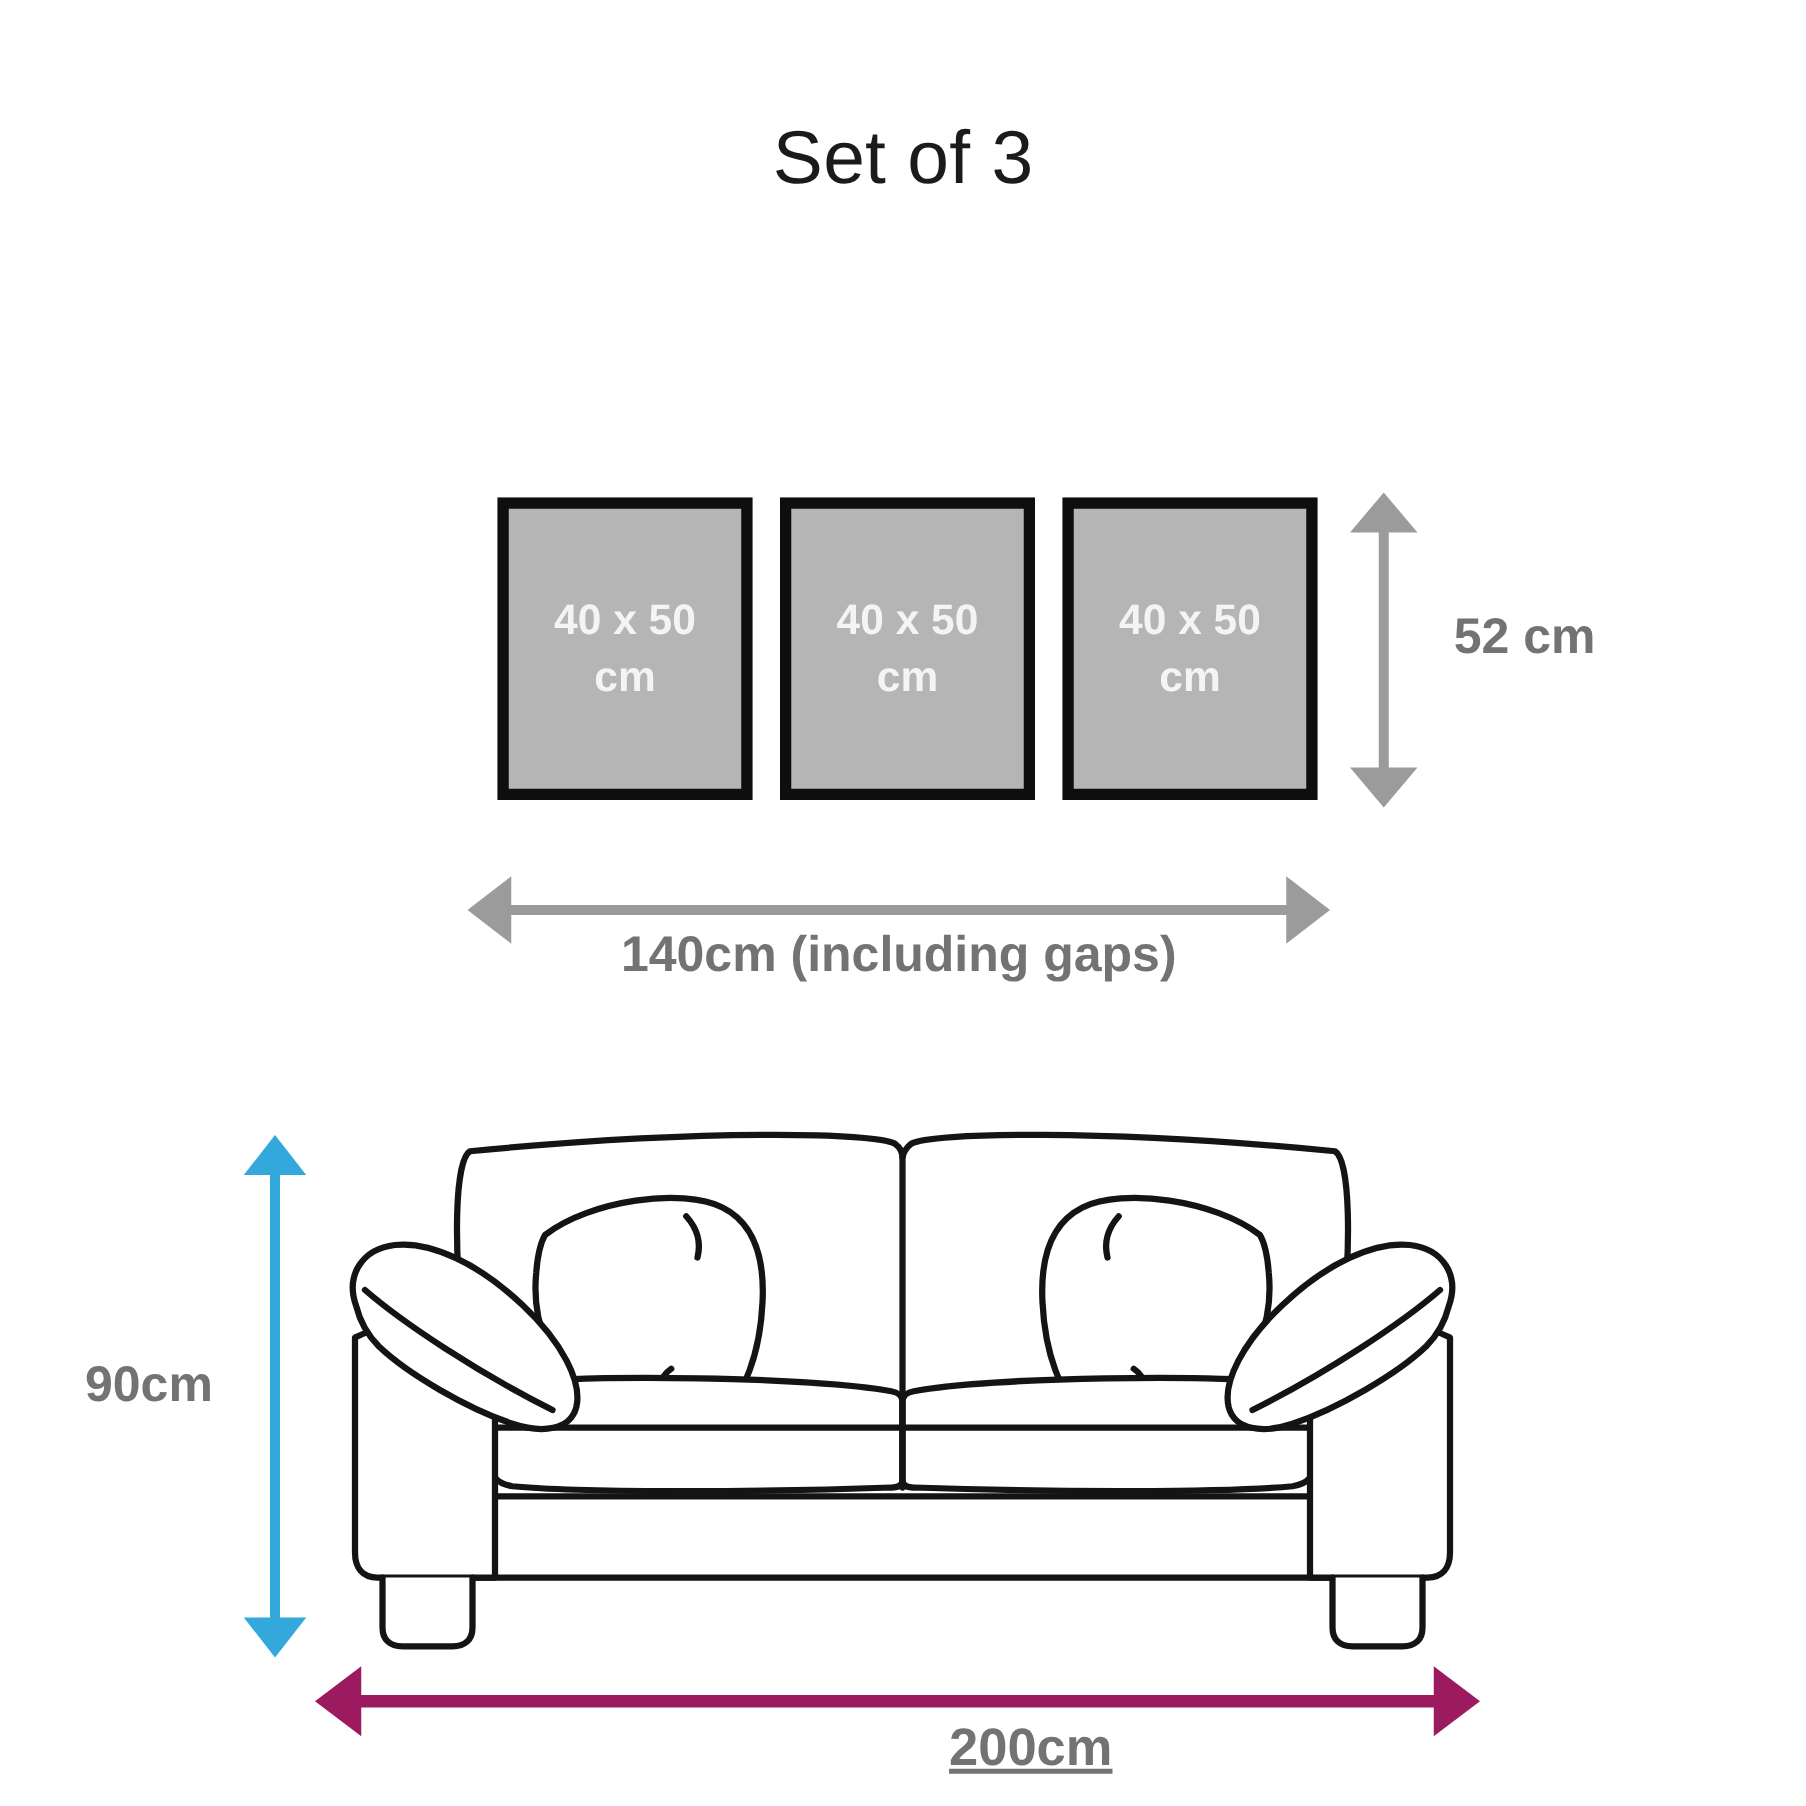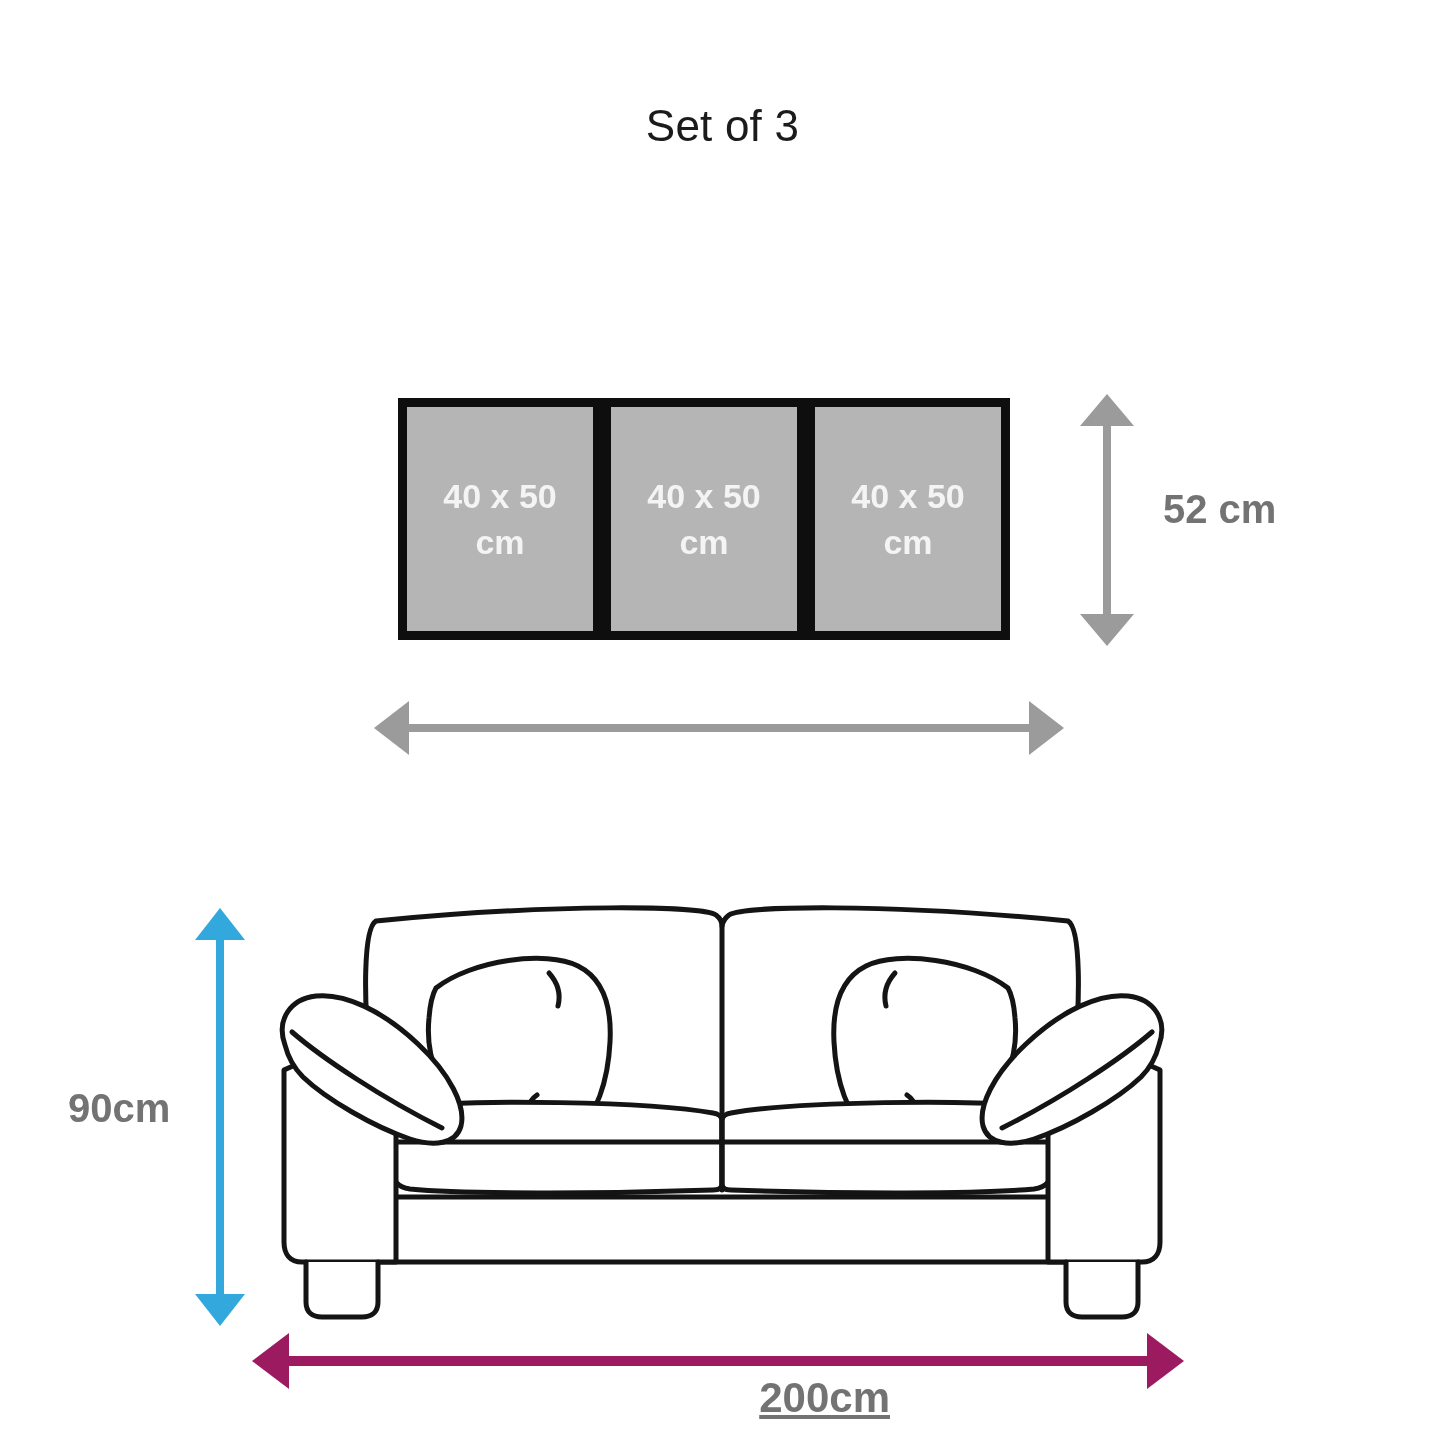--- a/index.html
+++ b/index.html
@@ -4,24 +4,24 @@
 <style>
   html,body{margin:0;padding:0;background:#ffffff;}
   #canvas{
     position:relative;width:1445px;height:1445px;background:#ffffff;overflow:hidden;
     font-family:"Liberation Sans","DejaVu Sans",sans-serif;color:#1b1b1b;
   }
   .abs{position:absolute;}
   
   #header{
     left:0;top:98px;width:1445px;text-align:center;
-    font-size:44px;line-height:55px;letter-spacing:0.2px;color:#1b1b1b;
+    font-size:60px;line-height:55px;letter-spacing:0.2px;color:#1b1b1b;
   }
   
-  #frames-row{left:398px;top:398px;display:flex;}
+  #frames-row{left:398px;top:398px;display:flex;gap:22px;}
   .frame{
     box-sizing:border-box;width:204px;height:242px;
     border:9px solid #0e0e0e;background:#b5b5b5;
     display:flex;flex-direction:column;align-items:center;justify-content:center;
   }
   .frame-label{
     color:#f4f4f4;font-weight:bold;font-size:34px;line-height:46px;text-align:center;
   }
   
   .dim-label{font-weight:bold;color:#737373;white-space:nowrap;}
@@ -70,20 +70,21 @@
   </svg>
   <div id="label-52" class="abs dim-label">52 cm</div>
 
   <svg class="abs" style="left:372px;top:698px;" width="694" height="60" viewBox="0 0 694 60">
     <g fill="#9b9b9b">
       <polygon points="2,30 37,3 37,57"></polygon>
       <rect x="35" y="26" width="624" height="8"></rect>
       <polygon points="692,30 657,3 657,57"></polygon>
     </g>
   </svg>
+  <div id="label-140" class="abs dim-label">140cm (including gaps)</div>
 
   <svg class="abs" style="left:240px;top:880px;" width="990" height="460" viewBox="240 880 990 460">
     <g fill="none" stroke-width="5" stroke-linecap="round" stroke-linejoin="round" stroke="#141414">
 
       <path fill="#ffffff" stroke="none" d="M 372,1078 C 362,995 364,928 376,921 C 560,903 702,906 716,915 C 720,918 722,921 722,926
            C 723,921 725,918 729,915 C 743,906 884,903 1068,921 C 1080,928 1082,995 1072,1078
            L 1068,1125 L 377,1125 Z"></path>
 
       <path d="M 372,1078 C 362,995 364,928 376,921 C 560,903 702,906 716,915 C 720,918 722,921 722,926
            C 723,921 725,918 729,915 C 743,906 884,903 1068,921 C 1080,928 1082,995 1072,1078"></path>

